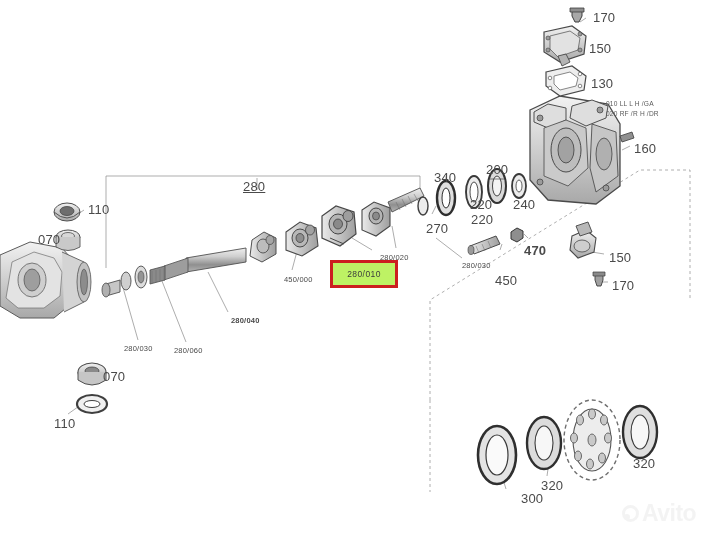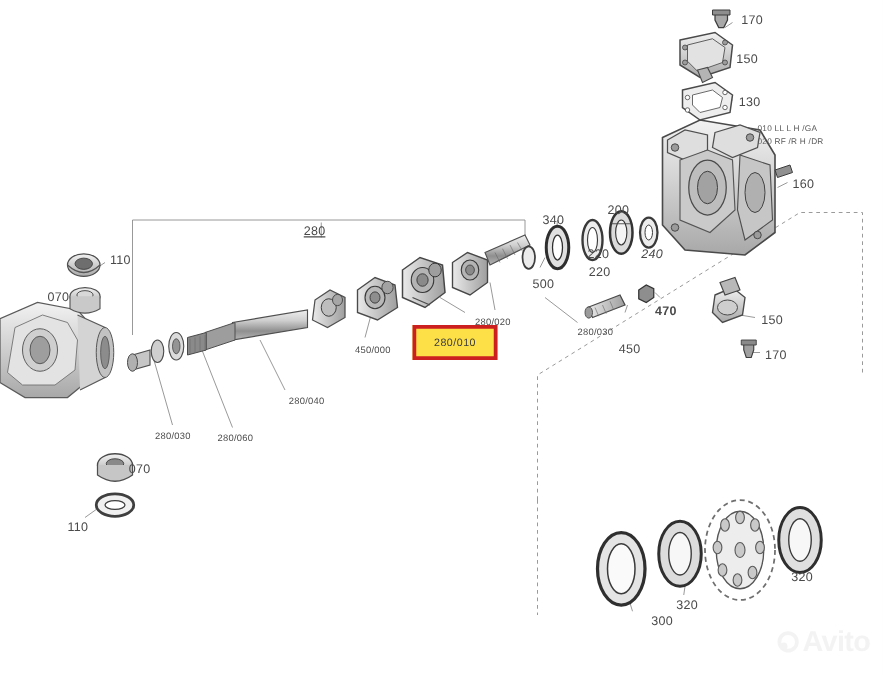--- a/index.html
+++ b/index.html
@@ -29,34 +29,34 @@
     left: 0;
     top: 0;
     width: 706px;
     height: 540px;
     z-index: 1;
   }
   .label {
     position: absolute;
     z-index: 4;
     font-family: "Liberation Sans", sans-serif;
-    font-size: 10px;
+    font-size: 13px;
     color: #4a4a4a;
     letter-spacing: 0.2px;
     white-space: nowrap;
     line-height: 1.15;
     user-select: none;
   }
   .label.sm { font-size: 7.5px; }
   .label.tiny { font-size: 6.6px; color: #5a5a5a; }
   .highlight-box {
     position: absolute;
     z-index: 6;
     border: 3px solid #cc1f1f;
-    background: #fde047;
+    background: #bef264;
     box-sizing: border-box;
     display: flex;
     align-items: center;
     justify-content: center;
   }
   .highlight-box .hl-text {
     font-family: "Liberation Sans", sans-serif;
     font-size: 8.5px;
     color: #3c3c3c;
     letter-spacing: 0.4px;
@@ -366,30 +366,30 @@
     </g>
 
   </svg>
 
   <div id="labels-root">
       <div class="label" style="left: 88px; top: 203px;">110</div>
       <div class="label" style="left: 38px; top: 233px;">070</div>
       <div class="label" style="left: 243px; top: 180px; text-decoration: underline;">280</div>
       <div class="label sm" style="left: 284px; top: 276px;">450/000</div>
       <div class="label sm" style="left: 363px; top: 254px; margin-left: 17px;">280/020</div>
-      <div class="label sm" style="left: 231px; top: 317px;">280/040</div>
+      <div class="label sm" style="left: 231px; top: 317px; font-weight: bold;">280/040</div>
       <div class="label sm" style="left: 174px; top: 347px;">280/060</div>
       <div class="label sm" style="left: 124px; top: 345px;">280/030</div>
       <div class="label" style="left: 103px; top: 370px;">070</div>
       <div class="label" style="left: 54px; top: 417px;">110</div>
       <div class="label" style="left: 434px; top: 171px;">340</div>
       <div class="label" style="left: 486px; top: 163px; text-align: right;">200</div>
       <div class="label" style="left: 470px; top: 198px;">220</div>
-      <div class="label" style="left: 513px; top: 198px; font-style: italic;">240</div>
-      <div class="label" style="left: 426px; top: 222px;">500</div>
+      <div class="label" style="left: 513px; top: 198px;">240</div>
+      <div class="label" style="left: 426px; top: 222px;">270</div>
       <div class="label" style="left: 471px; top: 213px;">220</div>
       <div class="label sm" style="left: 430px; top: 262px; margin-left: 32px;">280/030</div>
       <div class="label" style="left: 495px; top: 274px;">450</div>
       <div class="label" style="left: 524px; top: 244px; font-weight: bold;">470</div>
       <div class="label" style="left: 593px; top: 11px;">170</div>
       <div class="label" style="left: 589px; top: 42px;">150</div>
       <div class="label" style="left: 591px; top: 77px;">130</div>
       <div class="label tiny" style="left: 606px; top: 100px;">010 LL L H /GA</div>
       <div class="label tiny" style="left: 606px; top: 110px;">020 RF /R H /DR</div>
       <div class="label" style="left: 634px; top: 142px;">160</div>

